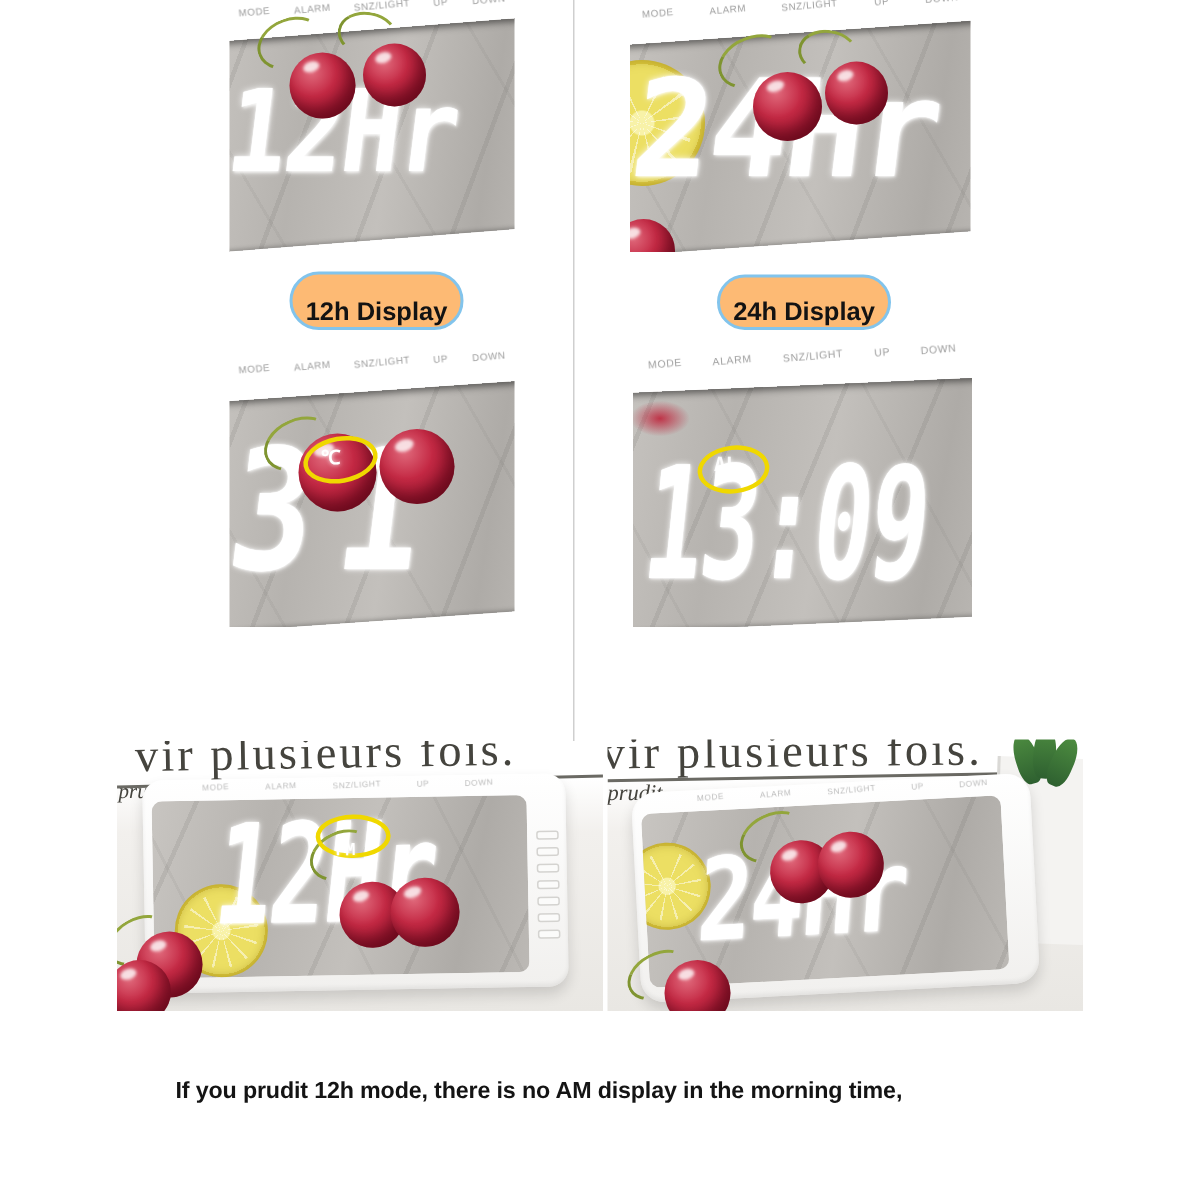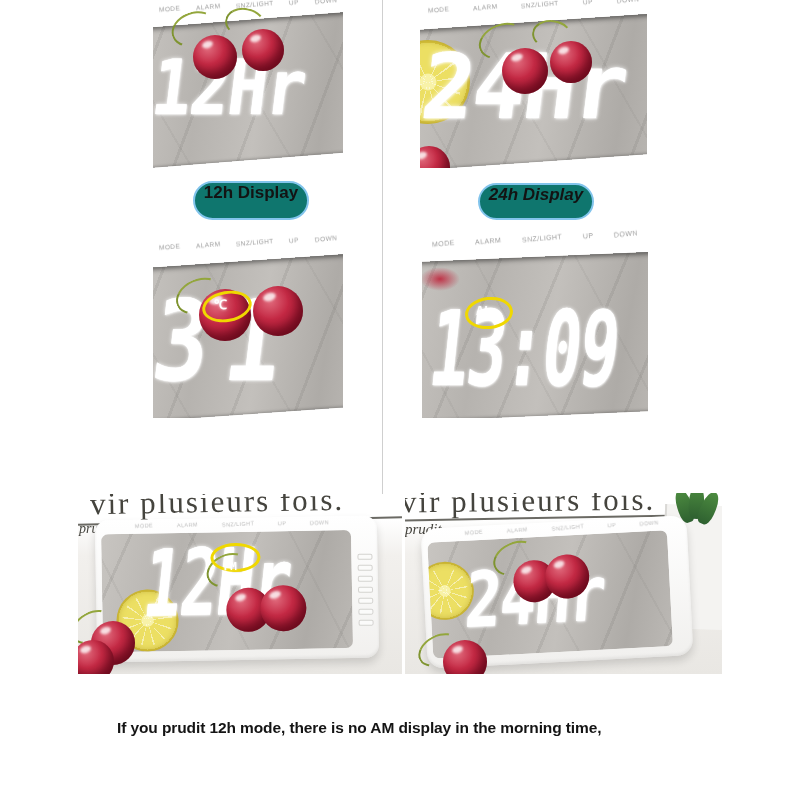--- a/index.html
+++ b/index.html
@@ -30,22 +30,22 @@
   .stem{position:absolute;border:2.5px solid transparent;border-top-color:#93a63c;border-left-color:#7f9430;
       border-radius:50%;}
   .lemon{position:absolute;border-radius:50%;overflow:hidden;
       background:radial-gradient(circle at 50% 50%, #f8f2a8 0 13%, #ecdf63 15% 66%, #dcc83e 66% 81%, #cab133 81% 100%);
       box-shadow:inset 0 0 7px rgba(140,118,20,.55);}
   .lemon::before{content:"";position:absolute;inset:10%;border-radius:50%;
       background:repeating-conic-gradient(rgba(255,255,255,0) 0 24deg, rgba(255,255,255,.5) 24deg 28deg);}
   .smudge{position:absolute;background:radial-gradient(ellipse at center, rgba(190,28,52,.85), rgba(190,28,52,0) 70%);}
   .leaf{position:absolute;width:15px;height:34px;border-radius:60% 60% 45% 45%;
       background:linear-gradient(#4d8c40,#2e6030);}
-  .pill{position:absolute;border:2px solid #82c4ec;border-radius:40px;background:#0f766e;
-      display:flex;flex-direction:column;align-items:center;justify-content:flex-start;
+  .pill{position:absolute;border:2px solid #82c4ec;border-radius:40px;background:#fdba74;
+      display:flex;flex-direction:column;align-items:center;justify-content:flex-end;
       font-weight:bold;color:#131313;}
   .book{position:absolute;font-family:"Liberation Serif",serif;color:#45443e;white-space:nowrap;}
   .bookline{position:absolute;height:2px;background:#6b6a64;}
   .clockbody{position:absolute;background:linear-gradient(#ffffff,#f1f0ee);border-radius:13px;
       box-shadow:0 5px 9px rgba(0,0,0,.14), inset 0 -2px 3px rgba(0,0,0,.06);}
   .face{position:absolute;border-radius:7px;overflow:hidden;}
   .vents{position:absolute;display:flex;flex-direction:column;gap:5px;}
   .vents i{width:13px;height:4px;background:#fbfbfa;border:1px solid #d4d3d0;border-radius:2px;}
   .instr{position:absolute;font-weight:bold;color:#141414;font-size:15.5px;line-height:18.7px;
       letter-spacing:-.1px;white-space:nowrap;}
@@ -87,21 +87,21 @@
     </div>
     <div class="mirror marble" style="left:-14px;right:-14px;top:22px;bottom:6px;transform:rotate(-4deg);"></div>
     <div class="lemon" style="left:-34px;top:40px;width:84px;height:84px;"></div>
     <div class="led" style="left:8px;top:42px;font-size:90px;transform:skewX(-7deg) scaleX(.97);">24Hr</div>
     <div class="stem" style="left:58px;top:24px;width:44px;height:30px;transform:rotate(-22deg);"></div>
     <div class="stem" style="left:112px;top:20px;width:36px;height:26px;transform:rotate(8deg);"></div>
     <div class="cherry" style="left:82px;top:48px;width:46px;height:46px;"></div>
     <div class="cherry" style="left:130px;top:41px;width:42px;height:42px;"></div>
     <div class="cherry" style="left:-12px;top:146px;width:42px;height:42px;"></div>
   </div>
-  <div class="pill" style="left:478px;top:183px;width:112px;height:33px;font-size:17px;font-style:italic;">
+  <div class="pill" style="left:478px;top:183px;width:112px;height:33px;font-size:17px;">
     <span>24h Display</span>
   </div>
 
   <div class="photo" style="left:153px;top:227px;width:190px;height:191px;">
     <div class="band" style="top:12px;left:6px;right:6px;transform:rotate(-3deg);">
       <span>MODE</span>
       <span>ALARM</span>
       <span>SNZ/LIGHT</span>
       <span>UP</span>
       <span>DOWN</span>

